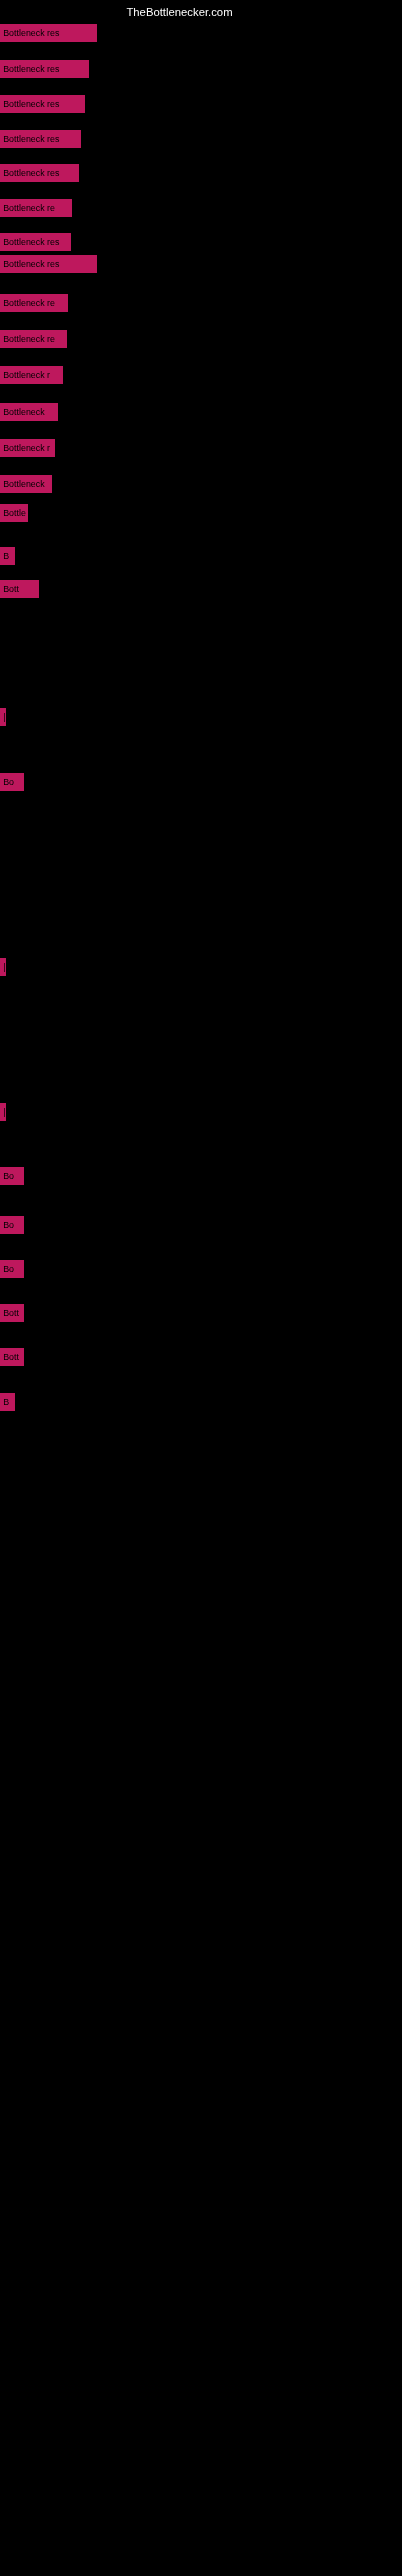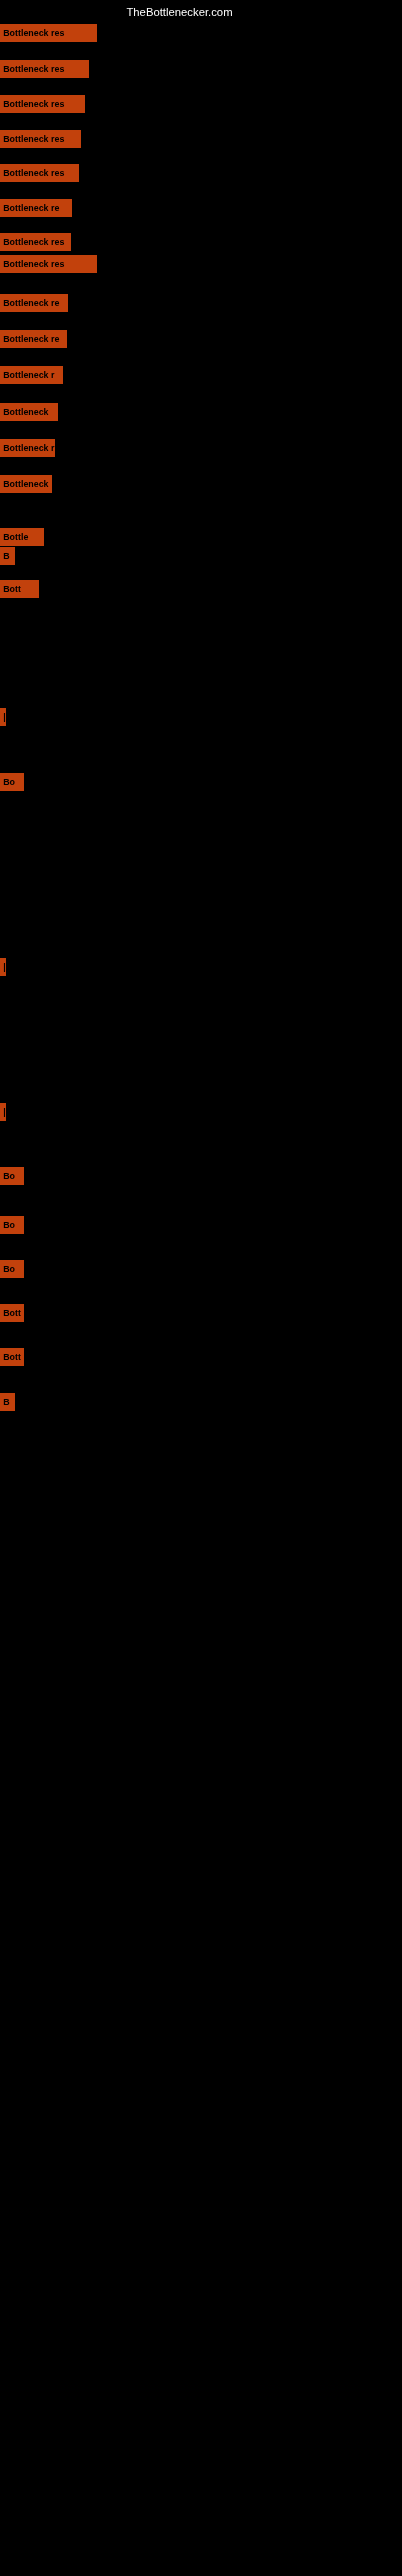--- a/index.html
+++ b/index.html
@@ -20,24 +20,24 @@
       left: 0;
       width: 359px;
       text-align: center;
       color: #ffffff;
       font-size: 11.3px;
       font-weight: normal;
     }
     .bottleneck-bar {
       position: absolute;
       left: 0;
-      background-color: #c2410c;
+      background-color: #be185d;
       color: #000000;
       font-size: 8.9px;
-      font-weight: bold;
+      font-weight: normal;
       padding: 1.6px 3.2px;
       white-space: nowrap;
       overflow: hidden;
       height: 17.7px;
       display: flex;
       align-items: center;
     }
   </style>
 </head>
 <body>
@@ -52,21 +52,21 @@
     <div class="bottleneck-bar" style="top: 164px; width: 79px;">Bottleneck res</div>
     <div class="bottleneck-bar" style="top: 199px; width: 72px;">Bottleneck re</div>
     <div class="bottleneck-bar" style="top: 233px; width: 71px;">Bottleneck res</div>
     <div class="bottleneck-bar" style="top: 255px; width: 97px;">Bottleneck res</div>
     <div class="bottleneck-bar" style="top: 294px; width: 68px;">Bottleneck re</div>
     <div class="bottleneck-bar" style="top: 330px; width: 67px;">Bottleneck re</div>
     <div class="bottleneck-bar" style="top: 366px; width: 63px;">Bottleneck r</div>
     <div class="bottleneck-bar" style="top: 403px; width: 58px;">Bottleneck</div>
     <div class="bottleneck-bar" style="top: 439px; width: 55px;">Bottleneck r</div>
     <div class="bottleneck-bar" style="top: 475px; width: 52px;">Bottleneck</div>
-    <div class="bottleneck-bar" style="top: 528px; width: 44px;">Bottle</div>
+    <div class="bottleneck-bar" style="top: 504px; width: 28px;">Bottle</div>
     <div class="bottleneck-bar" style="top: 547px; width: 14.5px;">B</div>
     <div class="bottleneck-bar" style="top: 580px; width: 39px;">Bott</div>
     <div class="bottleneck-bar" style="top: 708px; width: 2.4px;">|</div>
     <div class="bottleneck-bar" style="top: 773px; width: 24px;">Bo</div>
     <div class="bottleneck-bar" style="top: 958px; width: 2.4px;">|</div>
     <div class="bottleneck-bar" style="top: 1103px; width: 2.4px;">|</div>
     <div class="bottleneck-bar" style="top: 1167px; width: 24px;">Bo</div>
     <div class="bottleneck-bar" style="top: 1216px; width: 24px;">Bo</div>
     <div class="bottleneck-bar" style="top: 1260px; width: 24px;">Bo</div>
     <div class="bottleneck-bar" style="top: 1304px; width: 24px;">Bott</div>

